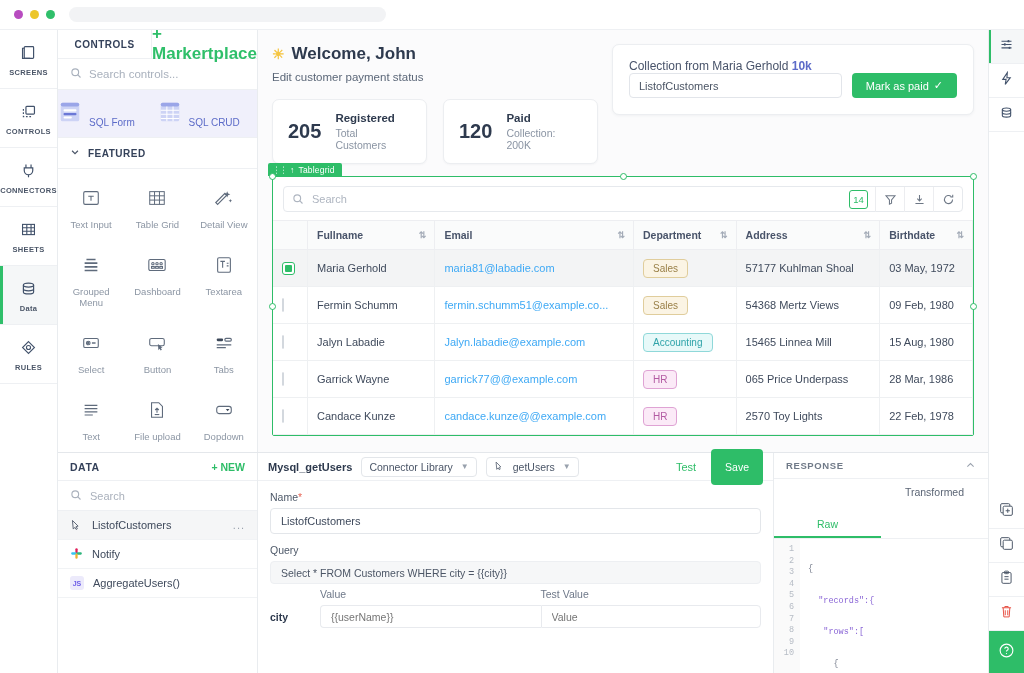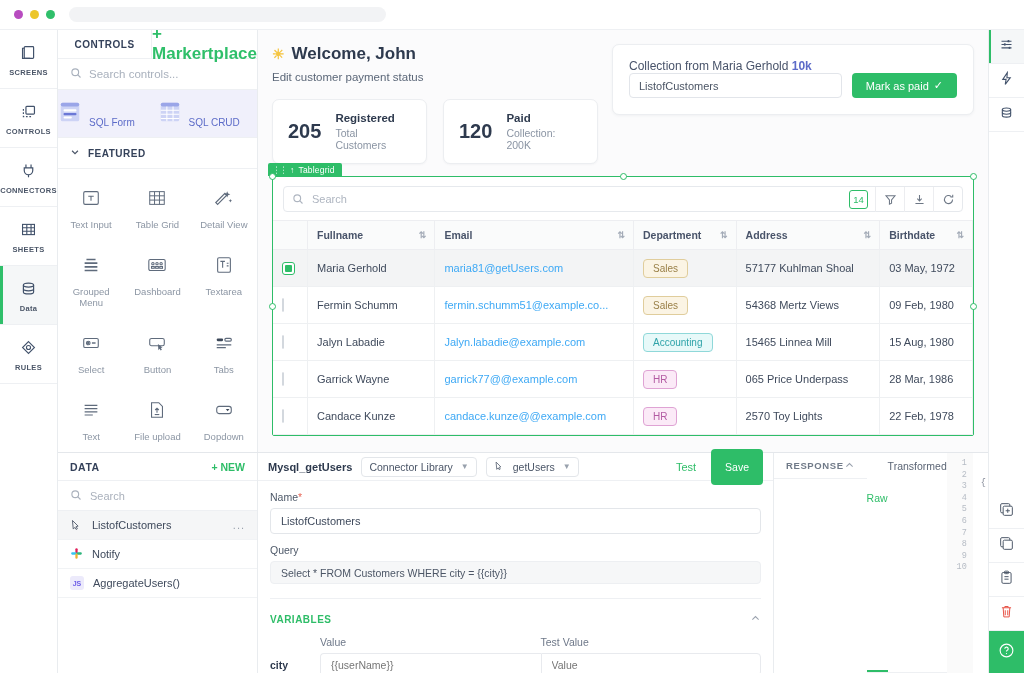--- a/index.html
+++ b/index.html
@@ -240,21 +240,21 @@
   .vars-grid { display: grid; grid-template-columns: 50px 1fr 1fr; margin-top: 4px; align-items: center; }
   .vh { font-size: 10.5px; color: #6e7889; padding-bottom: 5px; }
   .vname { font-size: 10.5px; font-weight: 700; color: #2e3a4e; }
   .vinput {
     height: 23px; border: 1px solid #e8eaee; padding: 0 10px; font-size: 10.5px;
     font-family: inherit; color: #9aa2ae; outline: none; background: #fff;
   }
   .vinput.l { border-radius: 4px 0 0 4px; border-right: none; }
   .vinput.r { border-radius: 0 4px 4px 0; }
 
-  .resp-col { width: 215px; border-left: 1px solid #e9ecef; display: flex; flex-direction: row; }
+  .resp-col { width: 215px; border-left: 1px solid #e9ecef; display: flex; flex-direction: column; }
   .resp-head {
     height: 26px; display: flex; align-items: center; justify-content: space-between;
     padding: 0 12px; border-bottom: 1px solid #eef0f3;
   }
   .resp-head .t { font-size: 9.5px; font-weight: 600; letter-spacing: .6px; color: #707a88; }
   .resp-tabs { display: flex; border-bottom: 1px solid #eef0f3; }
   .resp-tab {
     flex: 1; text-align: center; font-size: 10.5px; color: #5b6575; padding: 7px 0 6px; cursor: pointer;
   }
   .resp-tab.on { color: #2ebd68; border-bottom: 2px solid #2ebd68; margin-top: 32px; }
@@ -661,21 +661,21 @@
               </tr>
             </thead>
             <tbody>
               <tr class="sel">
                 <td>
                     <span class="cb on">
                       <i></i>
                     </span>
                   </td>
                 <td>Maria Gerhold</td>
-                <td class="mail">maria81@getUsers.com</td>
+                <td class="mail">maria81@labadie.com</td>
                 <td><span class="badge sales">Sales</span></td>
                 <td>57177 Kuhlman Shoal</td>
                 <td>03 May, 1972</td>
               </tr>
               <tr>
                 <td><span class="cb"></span></td>
                 <td>Fermin Schumm</td>
                 <td class="mail">fermin.schumm51@example.co...</td>
                 <td><span class="badge sales">Sales</span></td>
                 <td>54368 Mertz Views</td>
@@ -806,28 +806,20 @@
 
       <div class="editor-body">
         <div class="f-lab">
           <span>Name</span><span class="req">*</span>
         </div>
         <input class="f-input" value="ListofCustomers" style="">
 
         <div class="f-lab" style="margin-top:10px">Query</div>
         <div class="f-query">Select * FROM Customers WHERE city = {{city}}</div>
 
-        <div class="vars-head">
-          <span class="vt">VARIABLES</span>
-          <span>
-            <svg width="11" height="11" viewBox="0 0 14 14" fill="none" stroke="#9aa2ae" stroke-width="1.3">
-                <path d="M3 8.5L7 4.5l4 4"></path>
-              </svg>
-          </span>
-        </div>
         <div class="vars-grid">
           <div></div>
           <div class="vh">Value</div>
           <div class="vh">Test Value</div>
           <div class="vname">city</div>
           <input class="vinput l" placeholder="{{userName}}" style="">
           <input class="vinput r" placeholder="Value" style="">
         </div>
       </div>
     </div>

